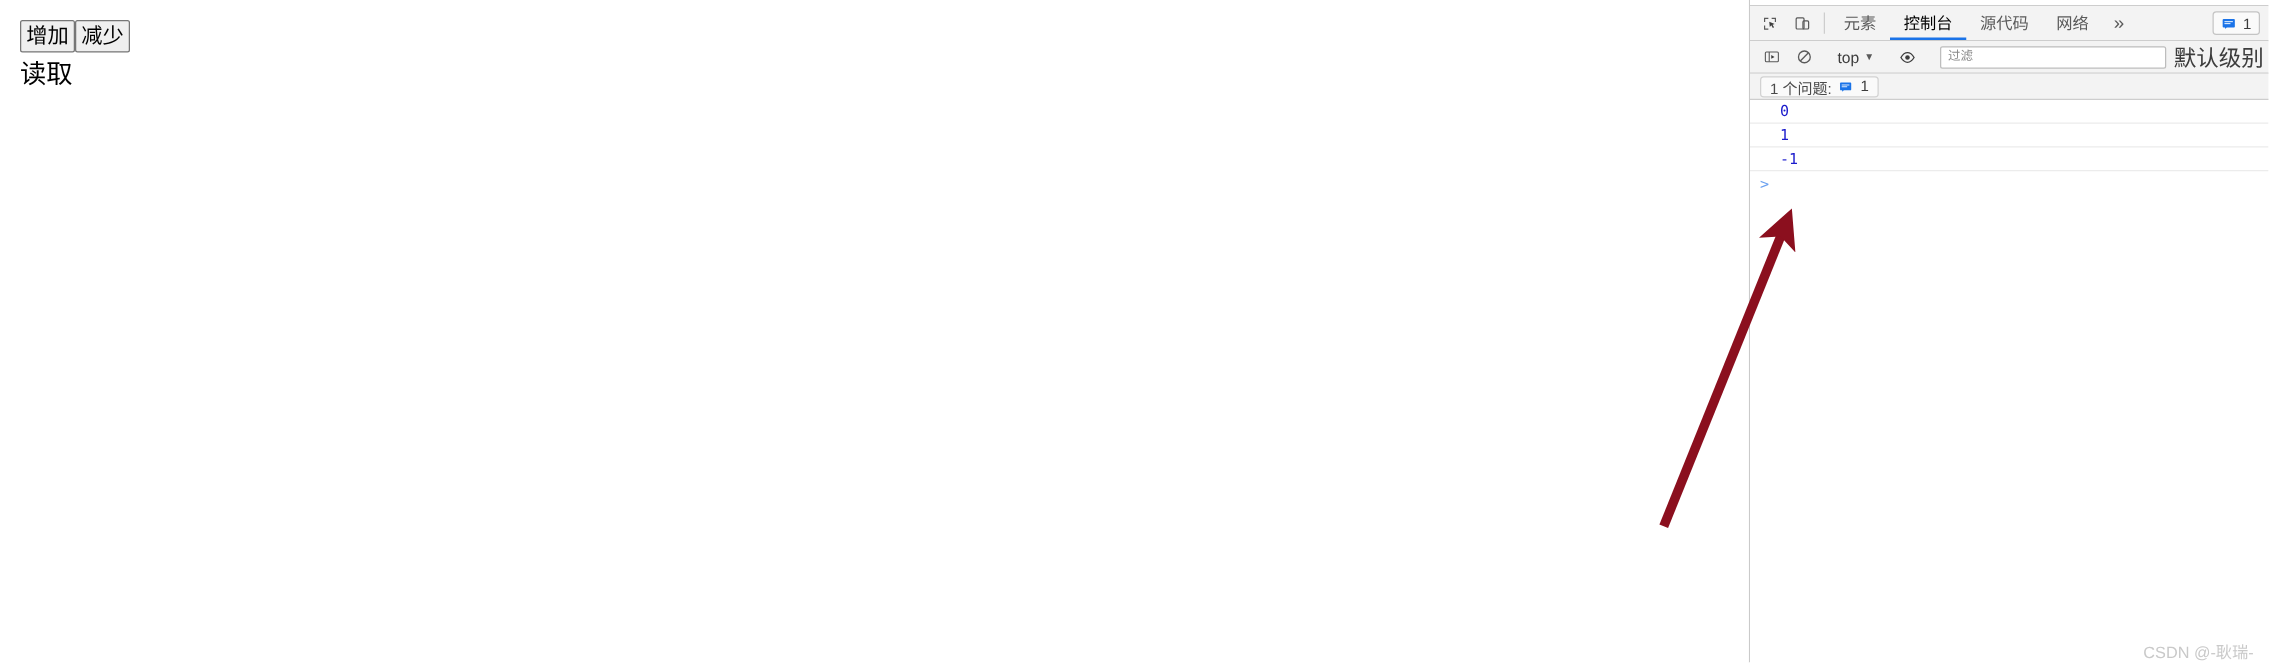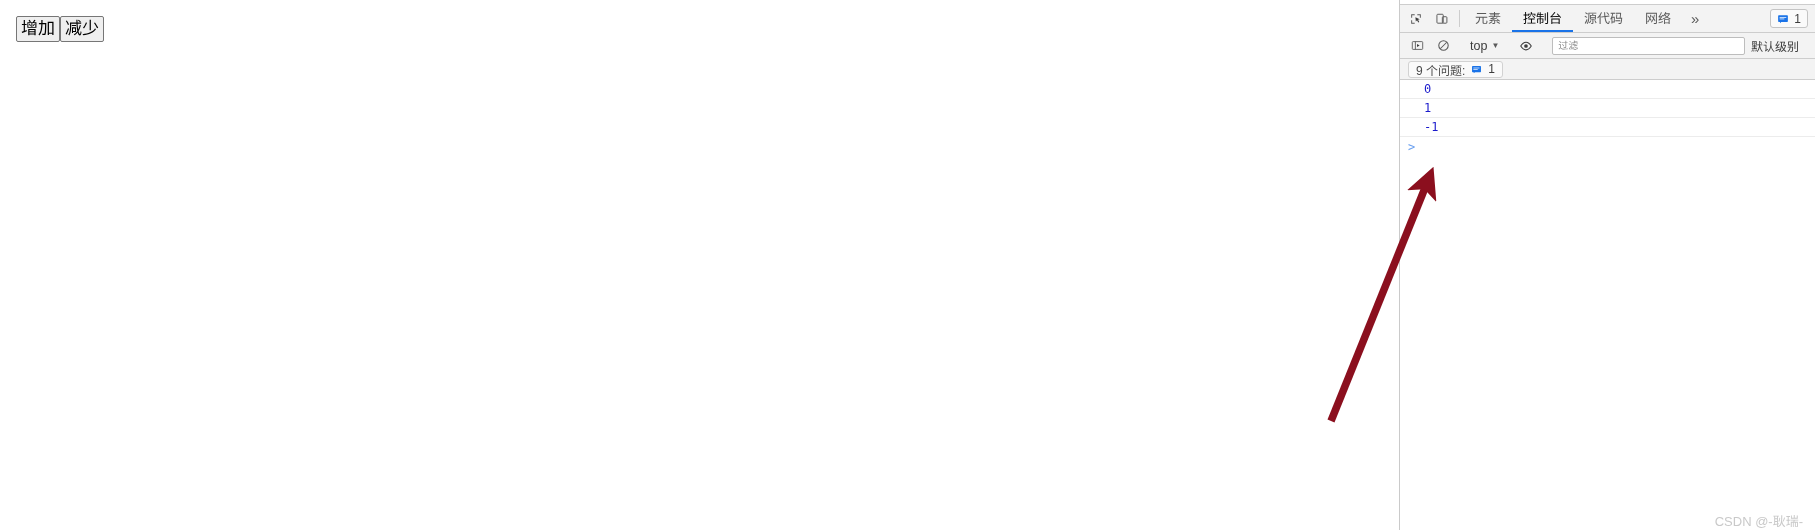--- a/index.html
+++ b/index.html
@@ -184,24 +184,24 @@
     font-family: "Liberation Sans", sans-serif;
     font-size: 10px;
     color: #202020;
     padding: 0 5px;
     margin: 0 6px 0 4px;
     box-sizing: border-box;
     outline: none;
   }
   #filter-input::placeholder { color: #8a8a8a; }
   #level-select {
-    font-size: 12px;
+    font-size: 18px;
     color: #3c3c3c;
     white-space: nowrap;
-    padding-right: 16px;
+    padding-right: 4px;
     cursor: default;
     flex: 0 0 auto;
     font-family: Liberation Mono, monospace;
   }
 
   
   #issues-bar {
     height: 21px;
     background: #f3f3f3;
     border-bottom: 1px solid #cdcdcd;
@@ -308,20 +308,21 @@
 <div id="app">
 
   <div id="page-pane">
     <div id="page-content">
 
       <div class="btn-row">
         <button class="page-btn">增加</button>
         <button class="page-btn">减少</button>
       </div>
 
+      <div class="page-text">读取</div>
 
     </div>
   </div>
 
   <div id="splitter"></div>
 
   <div id="devtools">
 
     <div class="dt-topgap"></div>
 
@@ -402,21 +403,21 @@
       <div class="dt-vsep"></div>
 
       <input id="filter-input" type="text" placeholder="过滤" style="">
 
       <div id="level-select">默认级别</div>
 
     </div>
 
     <div id="issues-bar">
       <div id="issues-chip">
-        <span class="lbl">9 个问题:</span>
+        <span class="lbl">1 个问题:</span>
         <svg width="11" height="11" viewBox="0 0 16 16" aria-hidden="true">
           <rect x="1.5" y="3" width="13" height="9" rx="1" fill="#1a73e8"></rect>
           <path d="M4 13.6V11h2.6z" fill="#1a73e8"></path>
           <rect x="3.4" y="5.3" width="9" height="1" fill="#ffffff"></rect>
           <rect x="3.4" y="7.4" width="6.4" height="1" fill="#ffffff"></rect>
         </svg>
         <span class="cnt">1</span>
       </div>
     </div>
 

